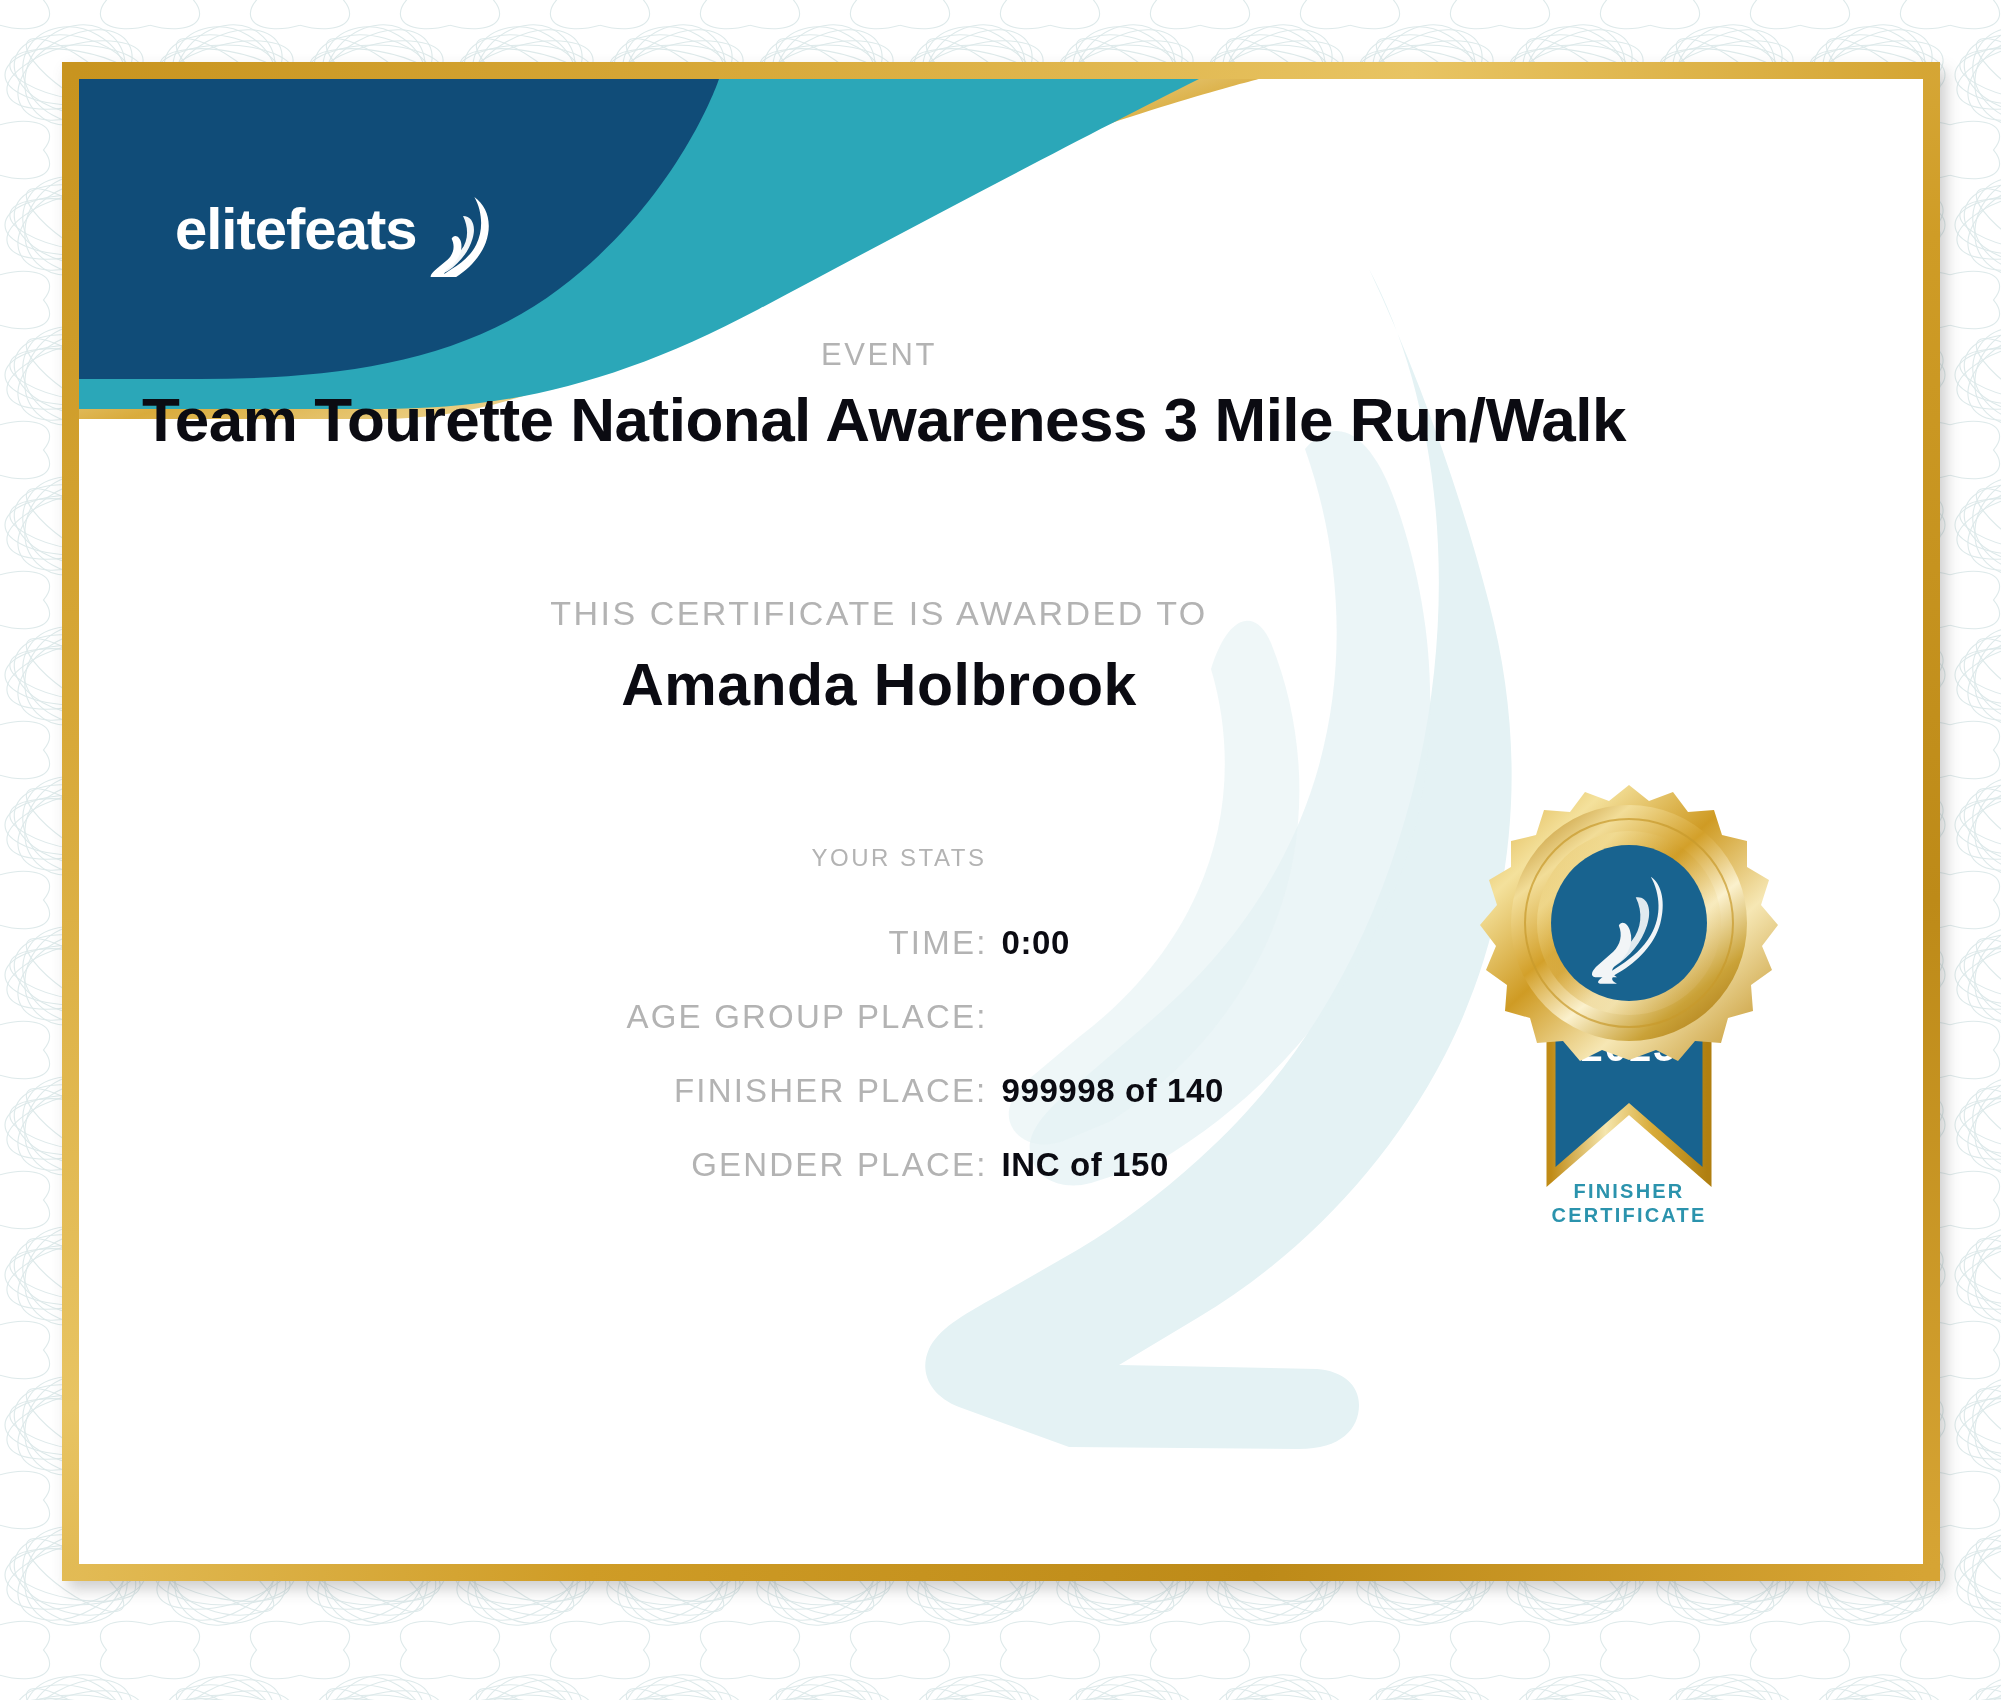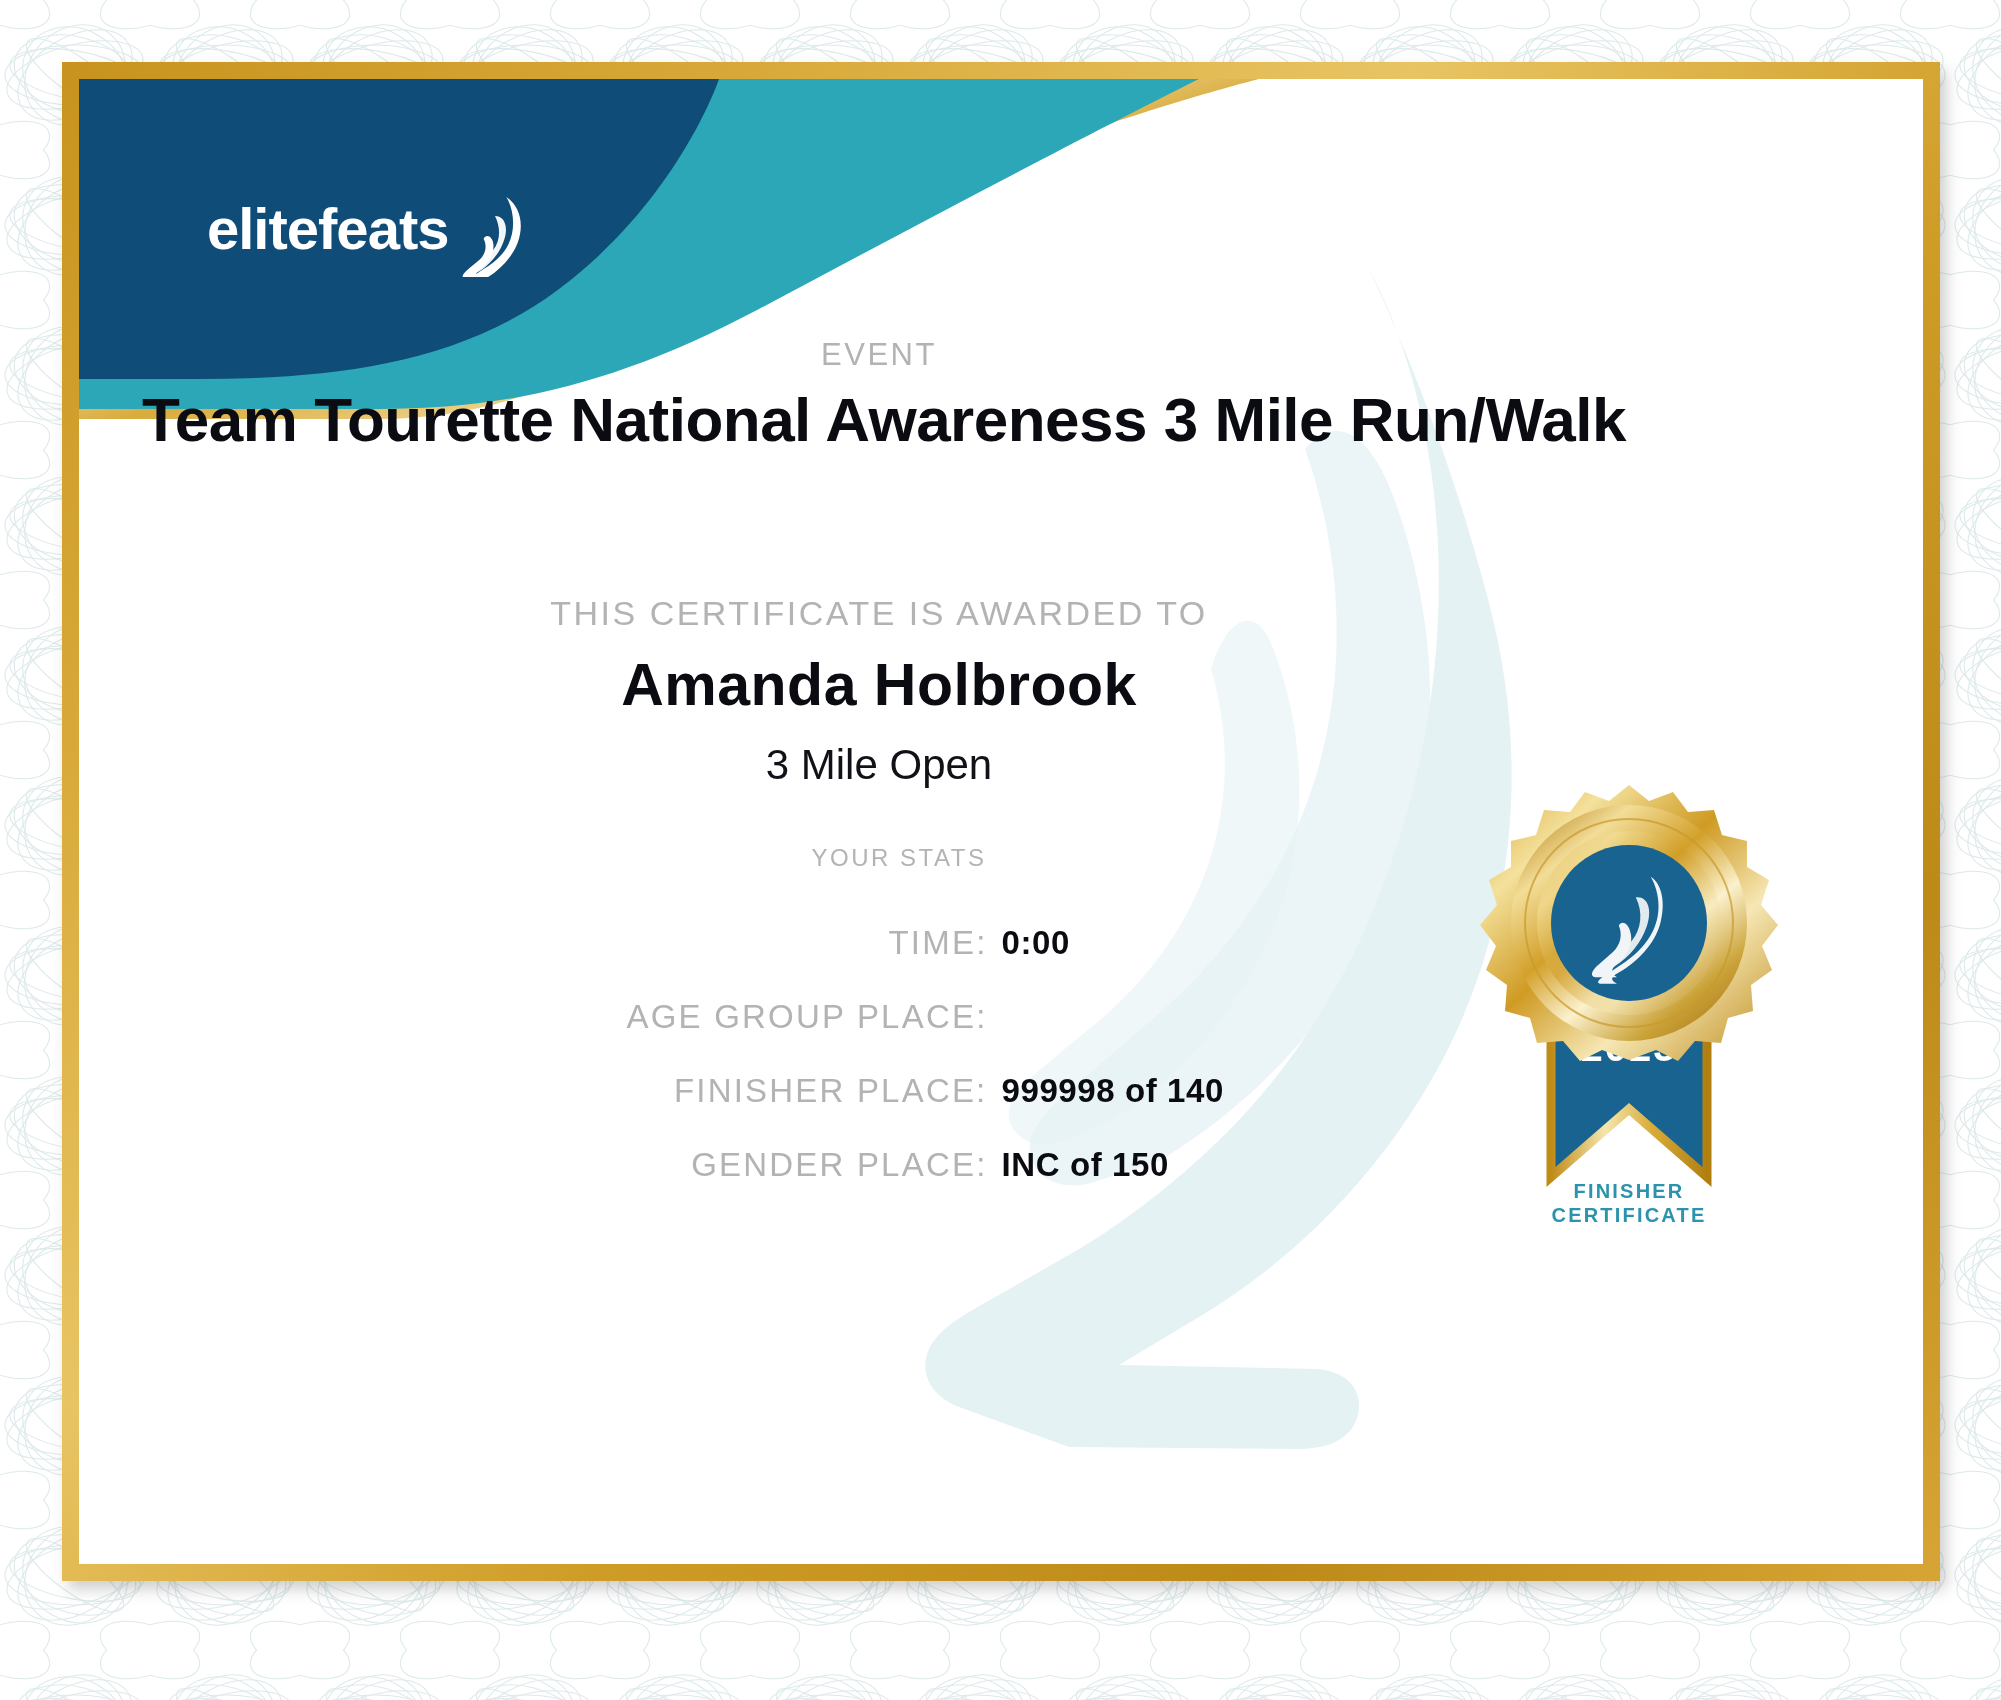--- a/index.html
+++ b/index.html
@@ -70,21 +70,21 @@
   #header-art {
     position: absolute;
     left: 0;
     top: 0;
     width: 1180px;
     height: 340px;
     pointer-events: none;
   }
   #logo {
     position: absolute;
-    left: 128px;
+    left: 96px;
     top: 108px;
     width: 320px;
     height: 90px;
   }
 
   .label-grey {
     color: #b3b3b3;
     font-family: "Liberation Sans", sans-serif;
     letter-spacing: 2.5px;
     font-weight: 400;
@@ -293,21 +293,20 @@
     </div>
 
     <div id="event-label" class="label-grey">EVENT</div>
 
     <div id="event-title">Team Tourette National Awareness 3 Mile Run/Walk</div>
 
     <div id="awarded-label" class="label-grey">THIS CERTIFICATE IS AWARDED TO</div>
 
     <div id="recipient-name">Amanda Holbrook</div>
 
-    <div id="division">3 Mile Open</div>
 
     <div id="stats-label" class="label-grey">YOUR STATS</div>
 
     <div id="stats-table">
       <div class="stat-row">
         <span class="stat-key">TIME:</span>
         <span class="stat-val">0:00</span>
       </div>
       <div class="stat-row">
         <span class="stat-key">AGE GROUP PLACE:</span>

